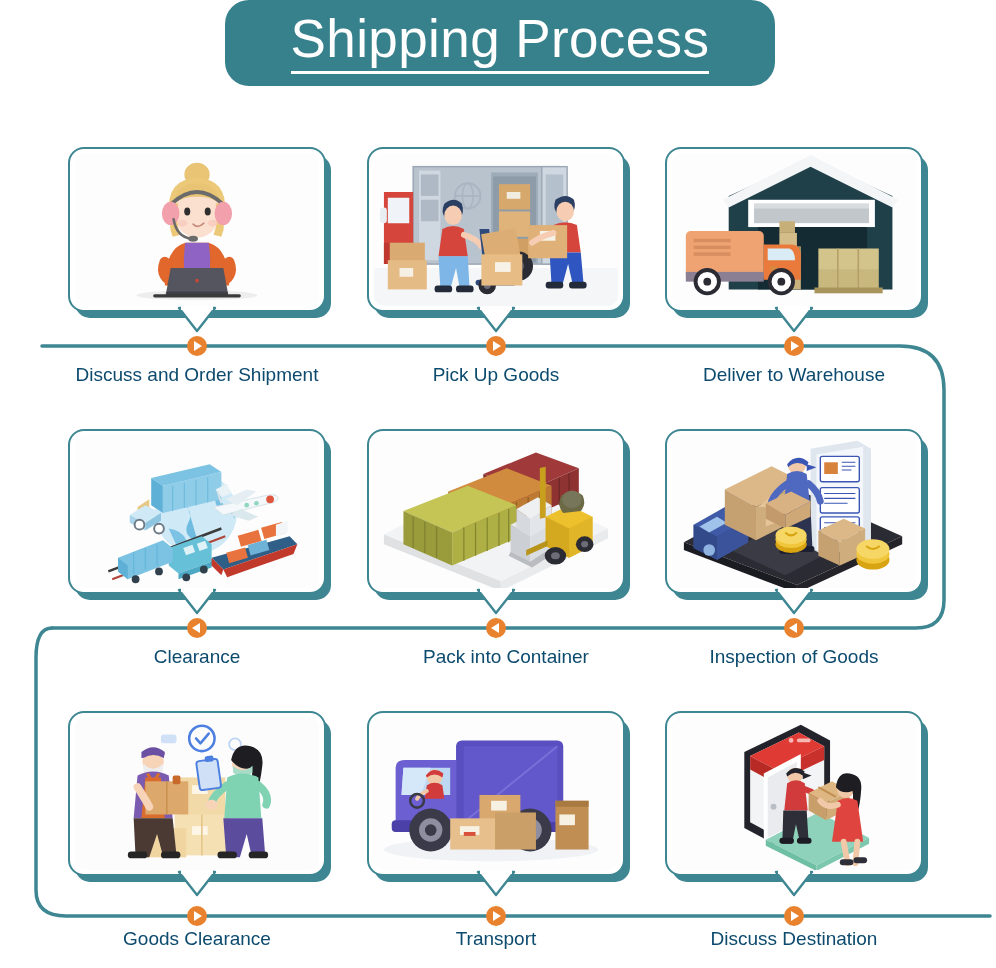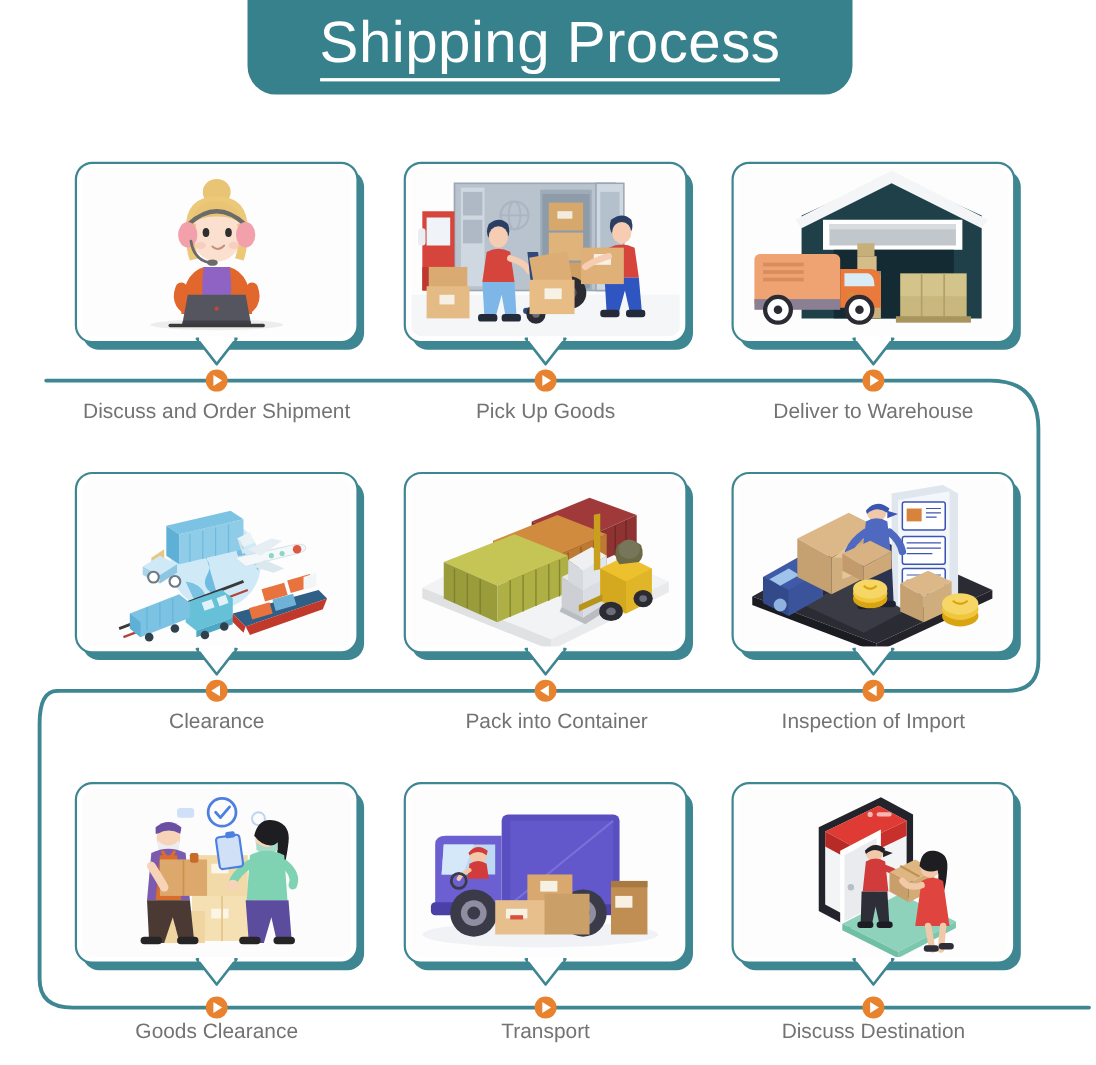--- a/index.html
+++ b/index.html
@@ -10,21 +10,21 @@
     position:relative;
     overflow:hidden;
   }
   #stage{position:relative;width:996px;height:968px;}
 
   
   .banner{
     position:absolute;left:225px;top:0;width:550px;height:86px;
     background:#37818c;
     border-bottom-left-radius:26px;border-bottom-right-radius:26px;
-    display:flex;align-items:center;justify-content:center;
+    display:flex;align-items:center;justify-content:center;border-radius:24px;
   }
   .banner-title{
     color:#ffffff;font-size:53px;font-weight:400;letter-spacing:.4px;
     line-height:1;padding-bottom:6px;
     border-bottom:3px solid #ffffff;
   }
 
   
   .snake{position:absolute;left:0;top:0;width:996px;height:968px;pointer-events:none;}
 
@@ -40,21 +40,21 @@
   .card .tail{
     position:absolute;left:50%;bottom:-22px;transform:translateX(-50%);
     width:38px;height:24px;
     overflow:visible;
   }
   .art{position:absolute;inset:4px;overflow:hidden;border-radius:12px;}
 
   
   .step-label{
     position:absolute;width:300px;text-align:center;
-    font-size:19px;color:#737373;font-weight:400;
+    font-size:19px;color:#0c4a6e;font-weight:400;
     white-space:nowrap;
   }
 
   
   .marker{position:absolute;width:22px;height:22px;}
   .marker svg{display:block;}
 </style>
 </head>
 <body>
 
@@ -531,21 +531,21 @@
   </div>
   <div class="marker" style="left:783px;top:617px;">
     <svg width="22" height="22" viewBox="0 0 22 22">
         <circle cx="11" cy="11" r="10" fill="#e8822e"></circle>
         <path d="M14 6 L6 11 L14 16 Z" fill="#ffffff"></path>
       </svg>
   </div>
 
   <div class="step-label" style="left:47px;top:646px;">Clearance</div>
   <div class="step-label" style="left:356px;top:646px;">Pack into Container</div>
-  <div class="step-label" style="left:644px;top:646px;">Inspection of Import</div>
+  <div class="step-label" style="left:644px;top:646px;">Inspection of Goods</div>
 
   <div class="card" style="left:68px;top:711px;">
     <div class="art">
       <svg viewBox="0 0 250 157" width="100%" height="100%">
         <rect width="250" height="157" fill="#fcfcfd"></rect>
 
         <circle cx="130" cy="22" r="13" fill="none" stroke="#4c7fe0" stroke-width="2.6"></circle>
         <path d="M124 22 L128.5 27 L137 17" fill="none" stroke="#4c7fe0" stroke-width="2.6" stroke-linecap="round" stroke-linejoin="round"></path>
         <circle cx="164" cy="28" r="6" fill="none" stroke="#bcd3f3" stroke-width="1.8"></circle>
         <rect x="88" y="18" width="16" height="9" rx="3" fill="#cfe0f7"></rect>

